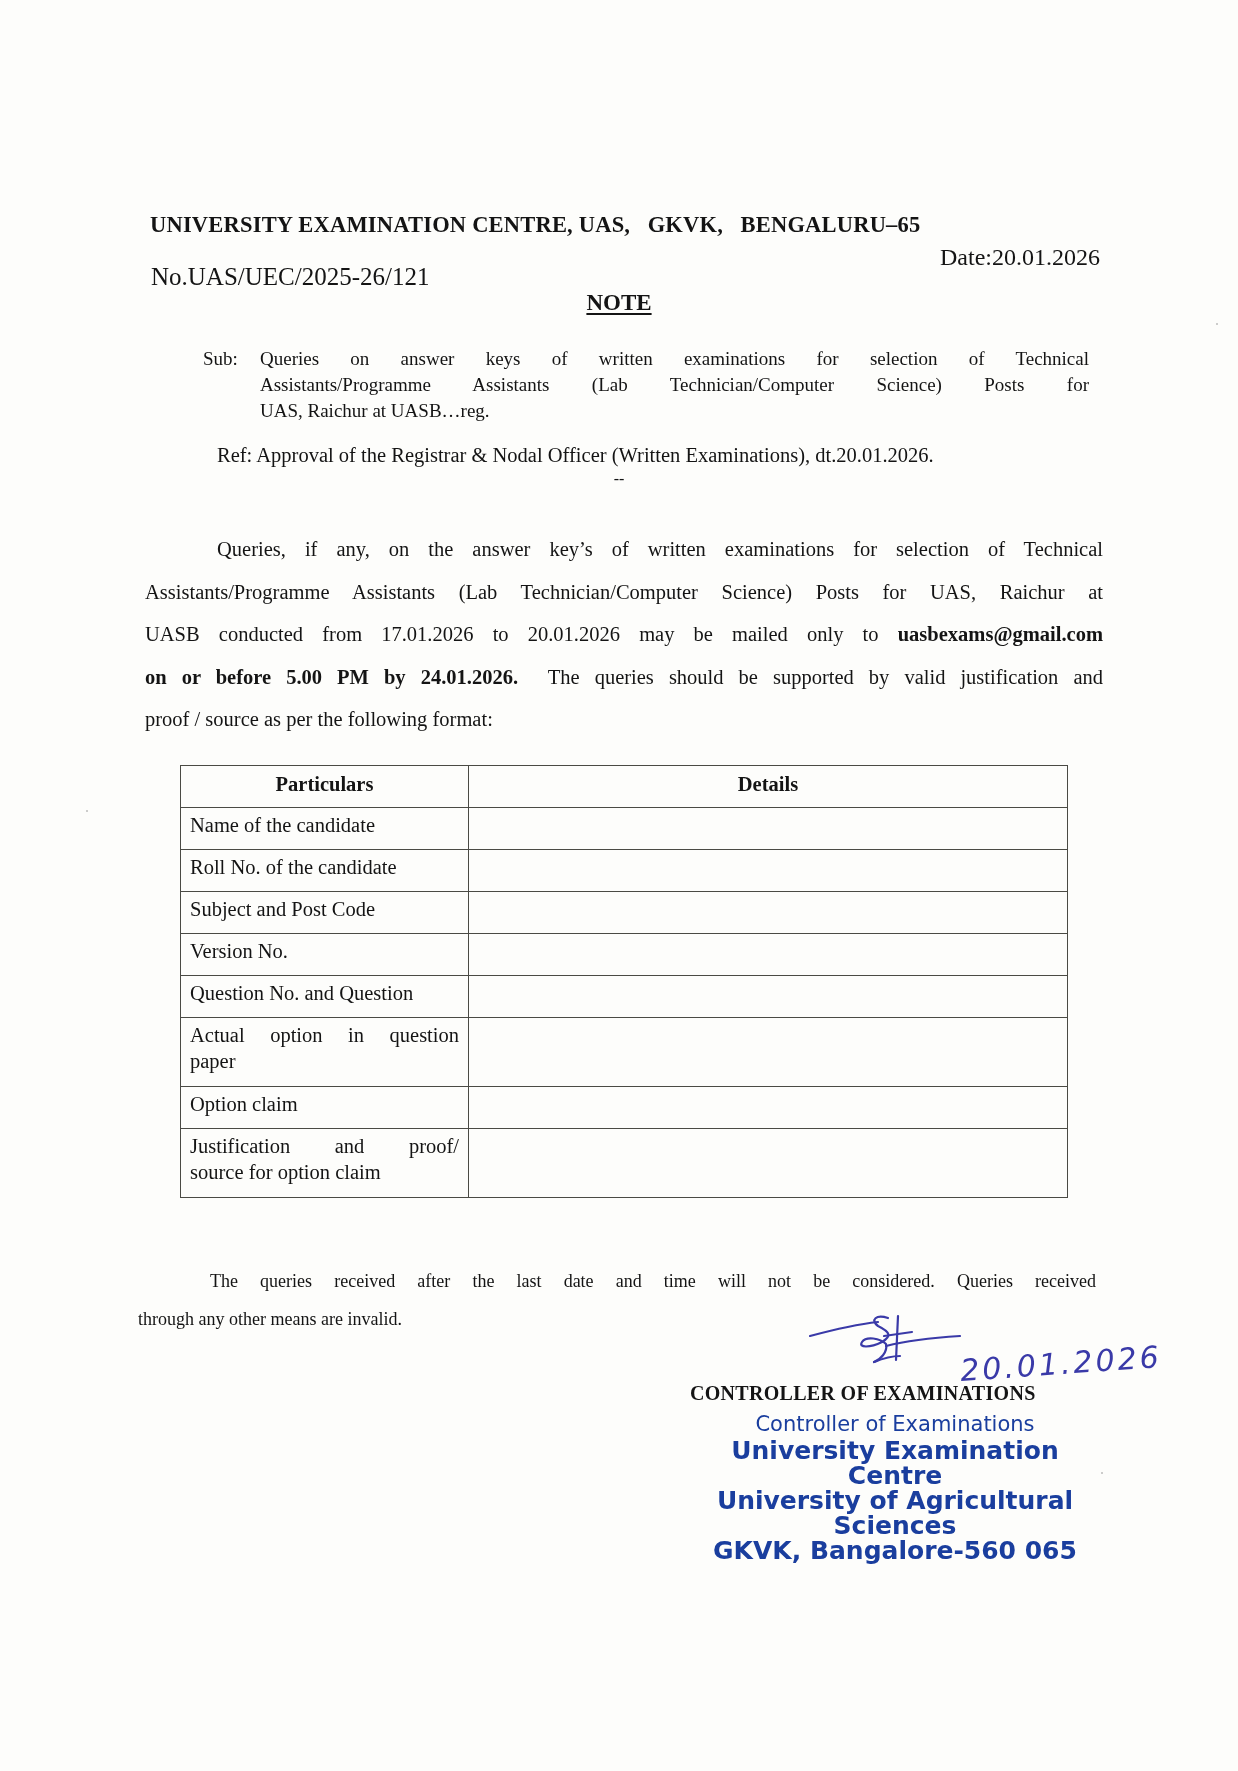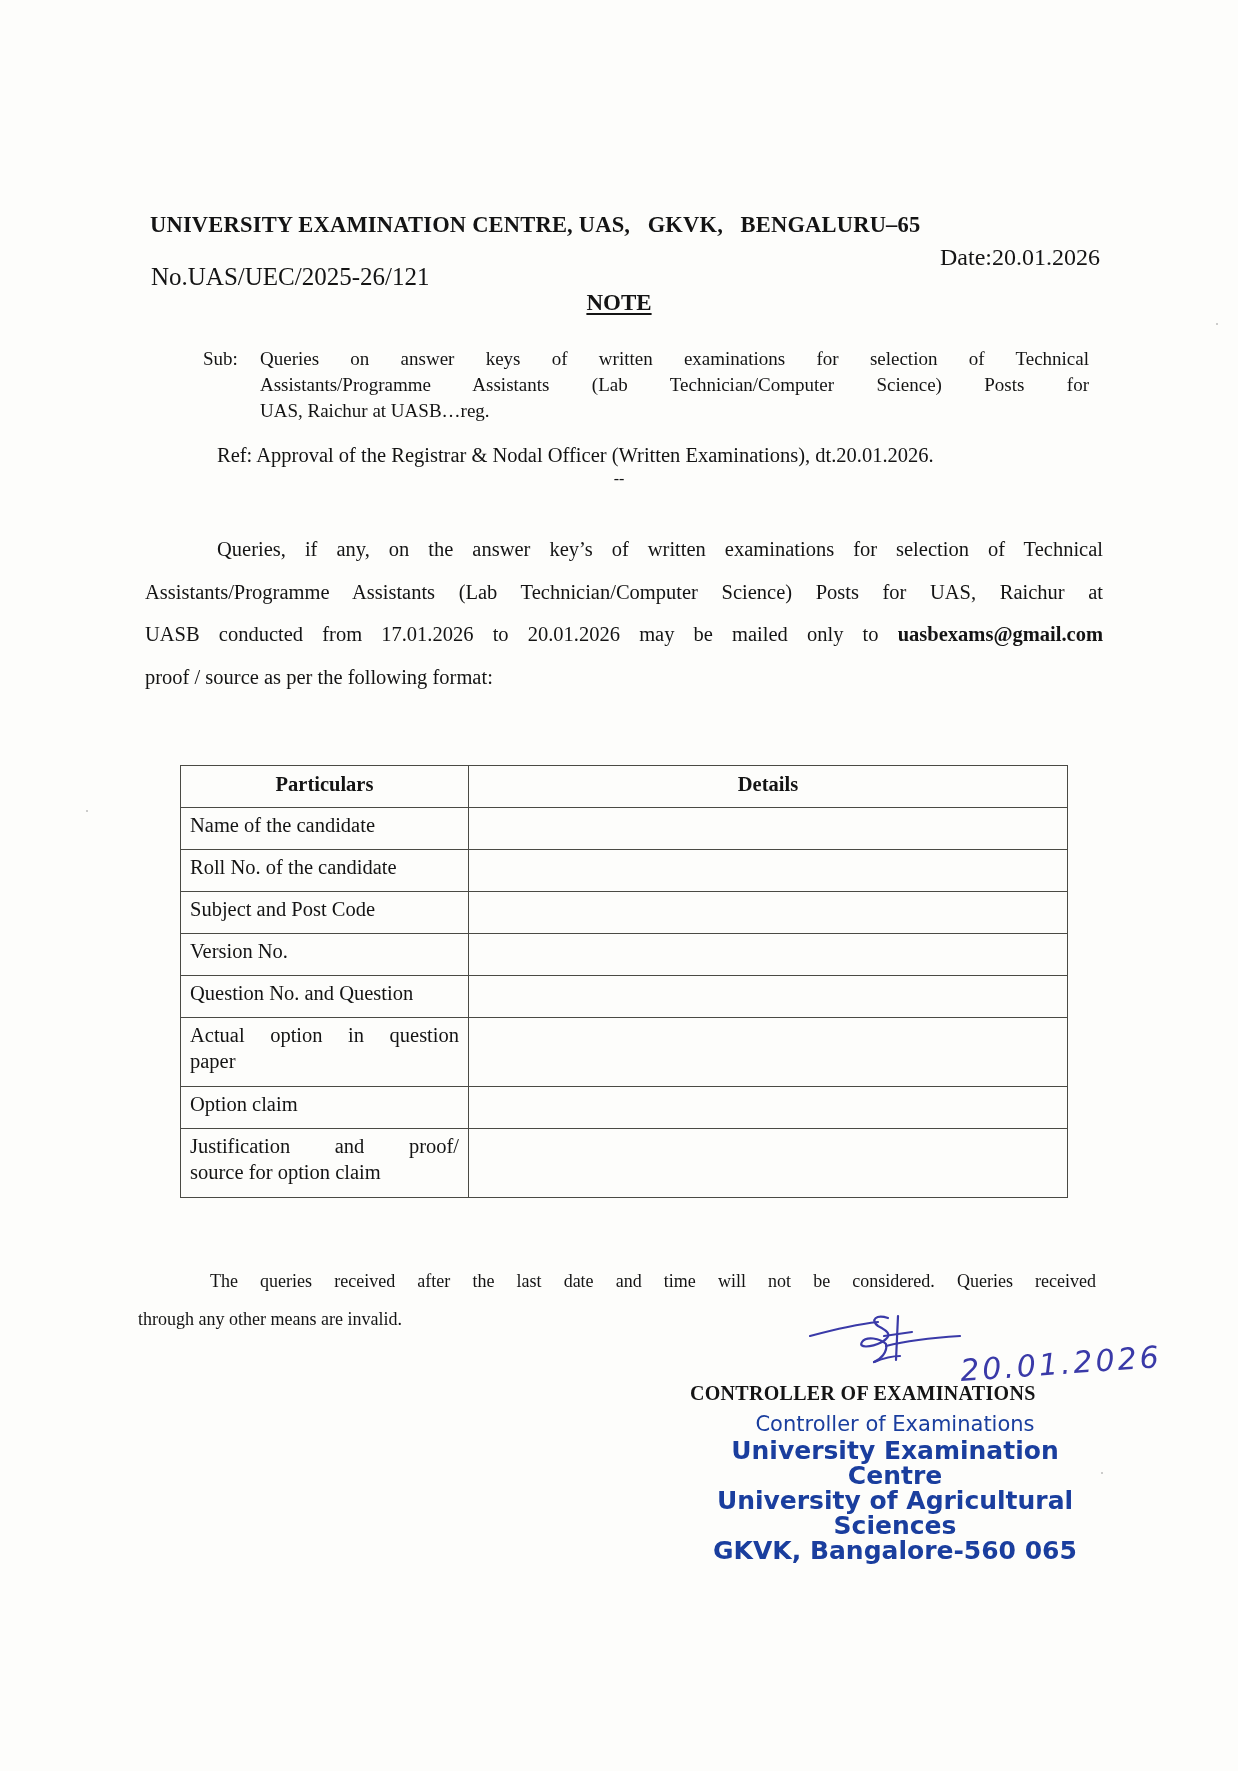--- a/index.html
+++ b/index.html
@@ -106,20 +106,21 @@
   </div>
 </div>
 
 <div class="abs refline">Ref: Approval of the Registrar &amp; Nodal Officer (Written Examinations), dt.20.01.2026.</div>
 <div class="abs dashes">--</div>
 
 <div class="abs para" style="top:528px;">
   <span class="ln indent">Queries, if any, on the answer key’s of written examinations for selection of Technical</span>
   <span class="ln">Assistants/Programme Assistants (Lab Technician/Computer Science) Posts for UAS, Raichur at</span>
   <span class="ln"><span>UASB conducted from 17.01.2026 to 20.01.2026 may be mailed only to </span><b>uasbexams@gmail.com</b></span>
+  <span class="ln"><b>on or before 5.00 PM by 24.01.2026.</b><span style="white-space:pre">  The queries should be supported by valid justification and</span></span>
   <span class="ln last">proof / source as per the following format:</span>
 </div>
 
 <table class="fmt">
   <thead>
     <tr>
       <th style="width:269px">Particulars</th>
       <th>Details</th>
     </tr>
   </thead>

